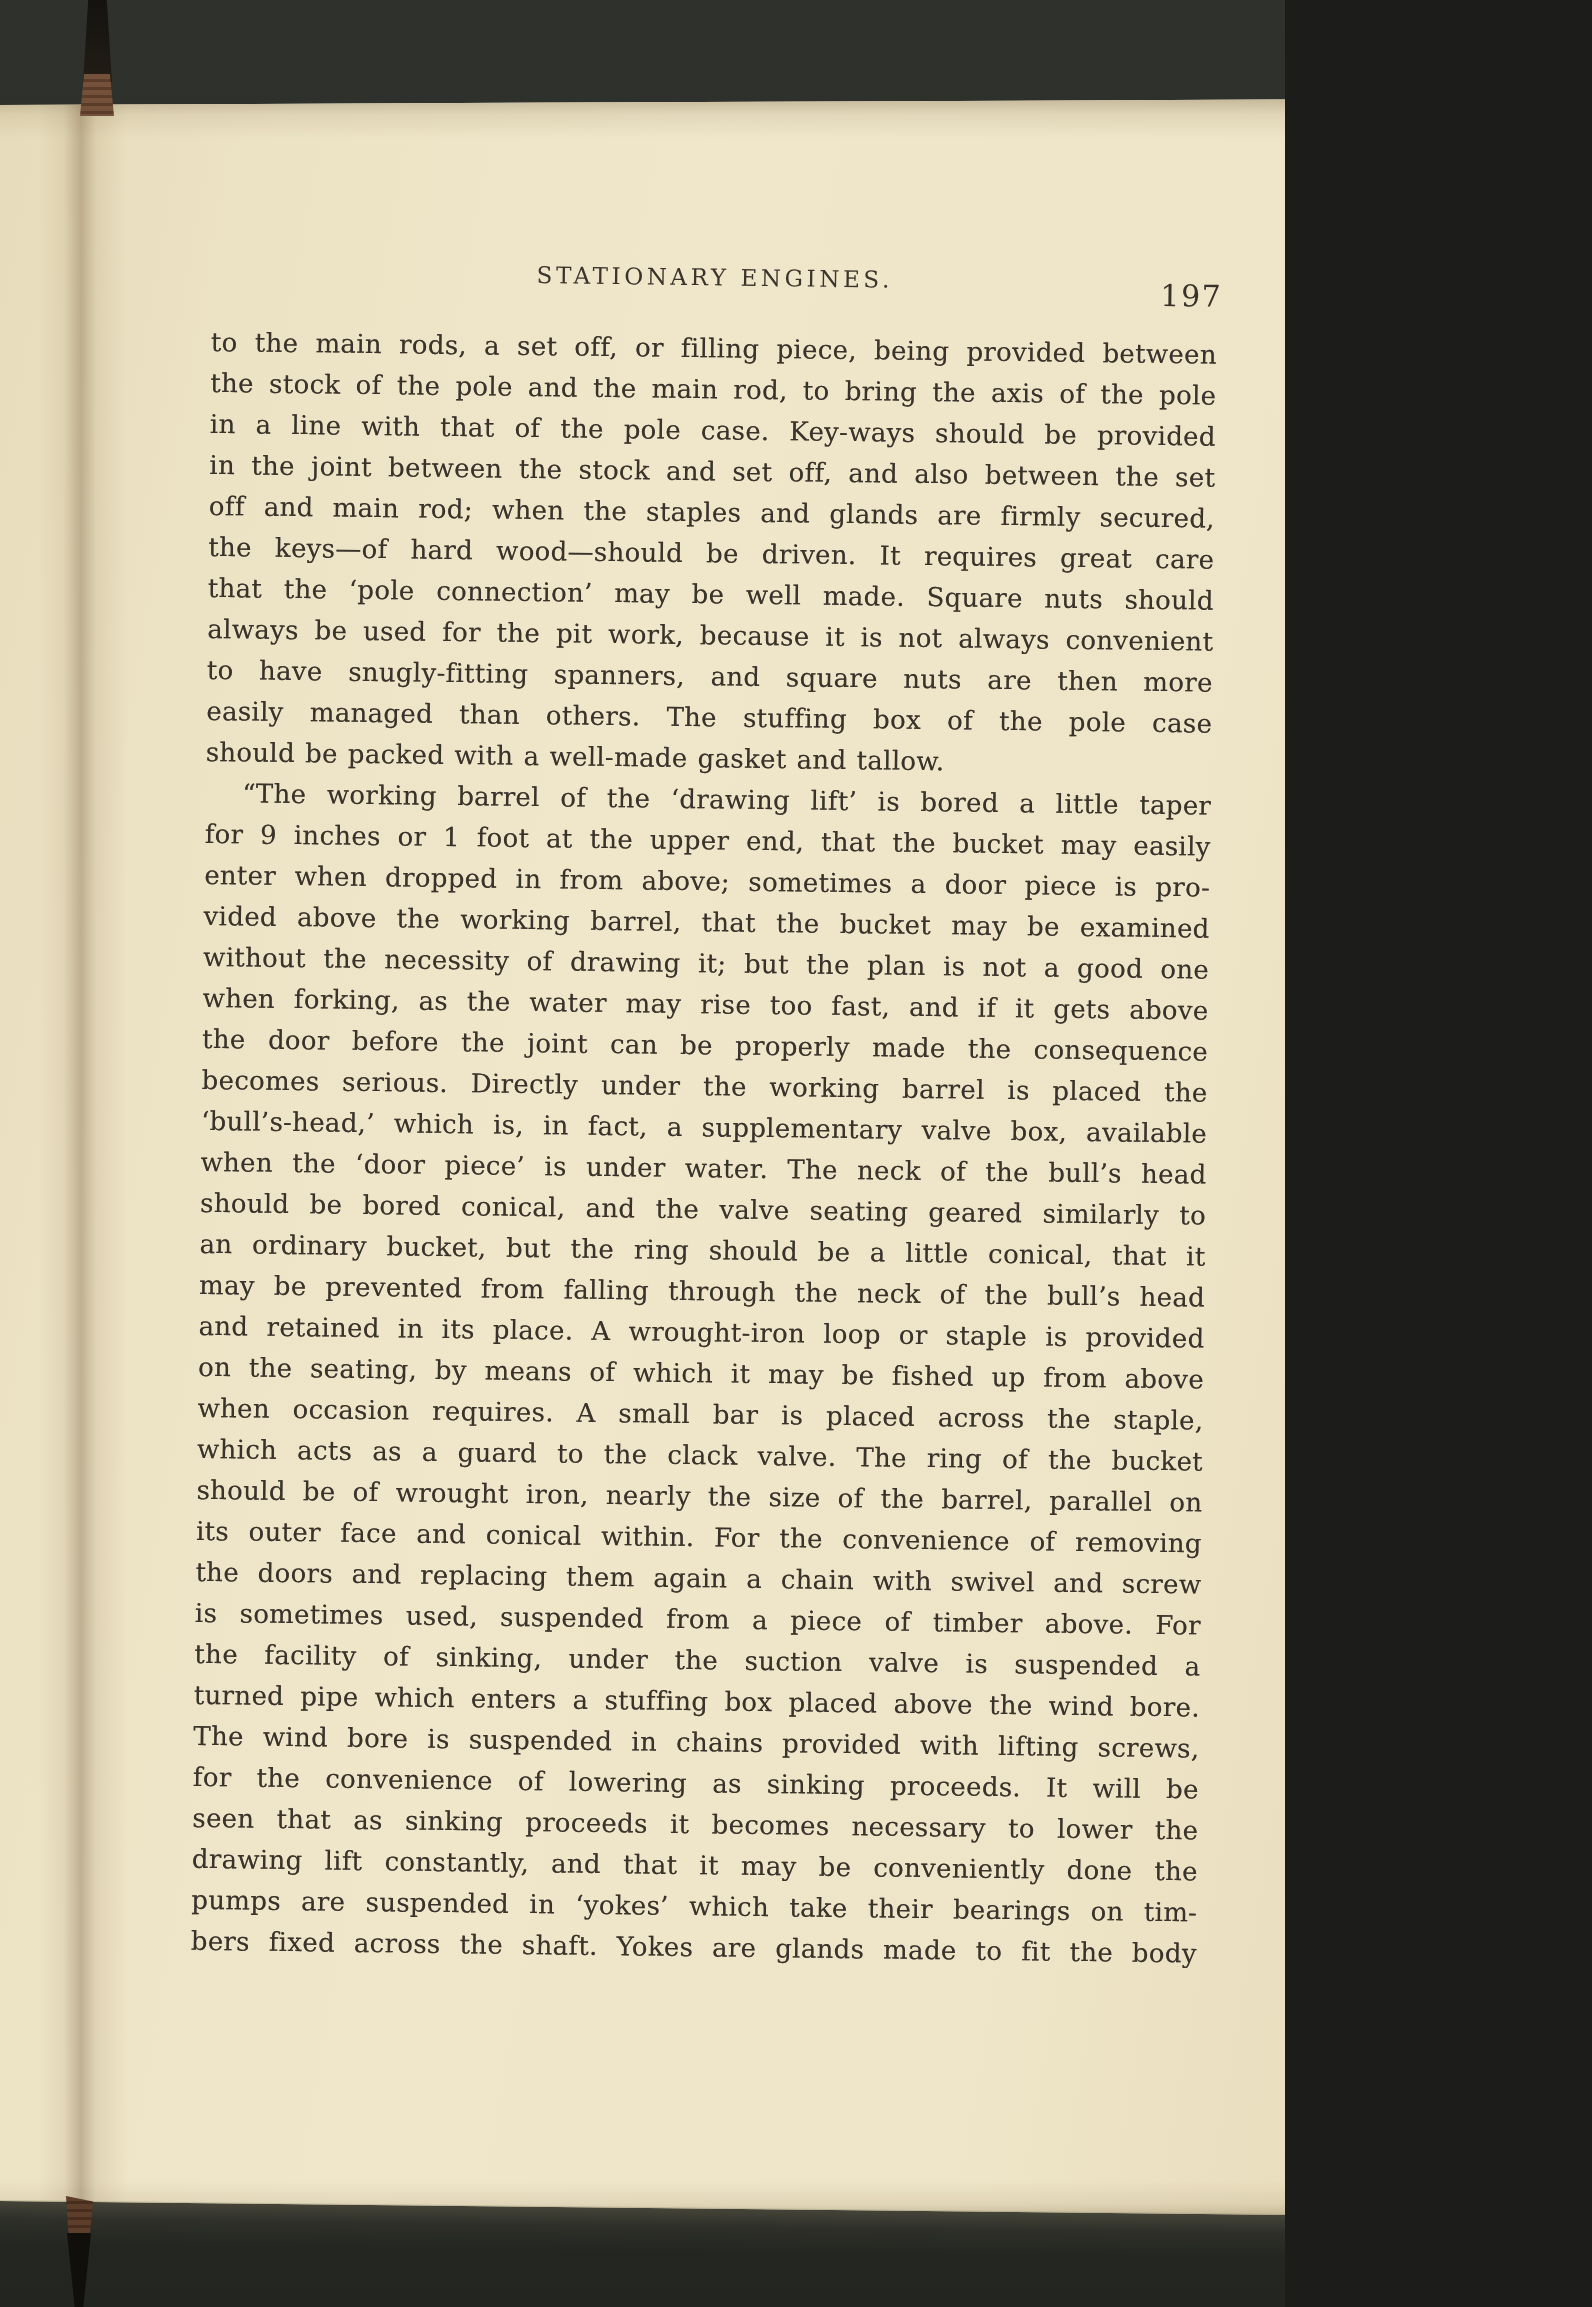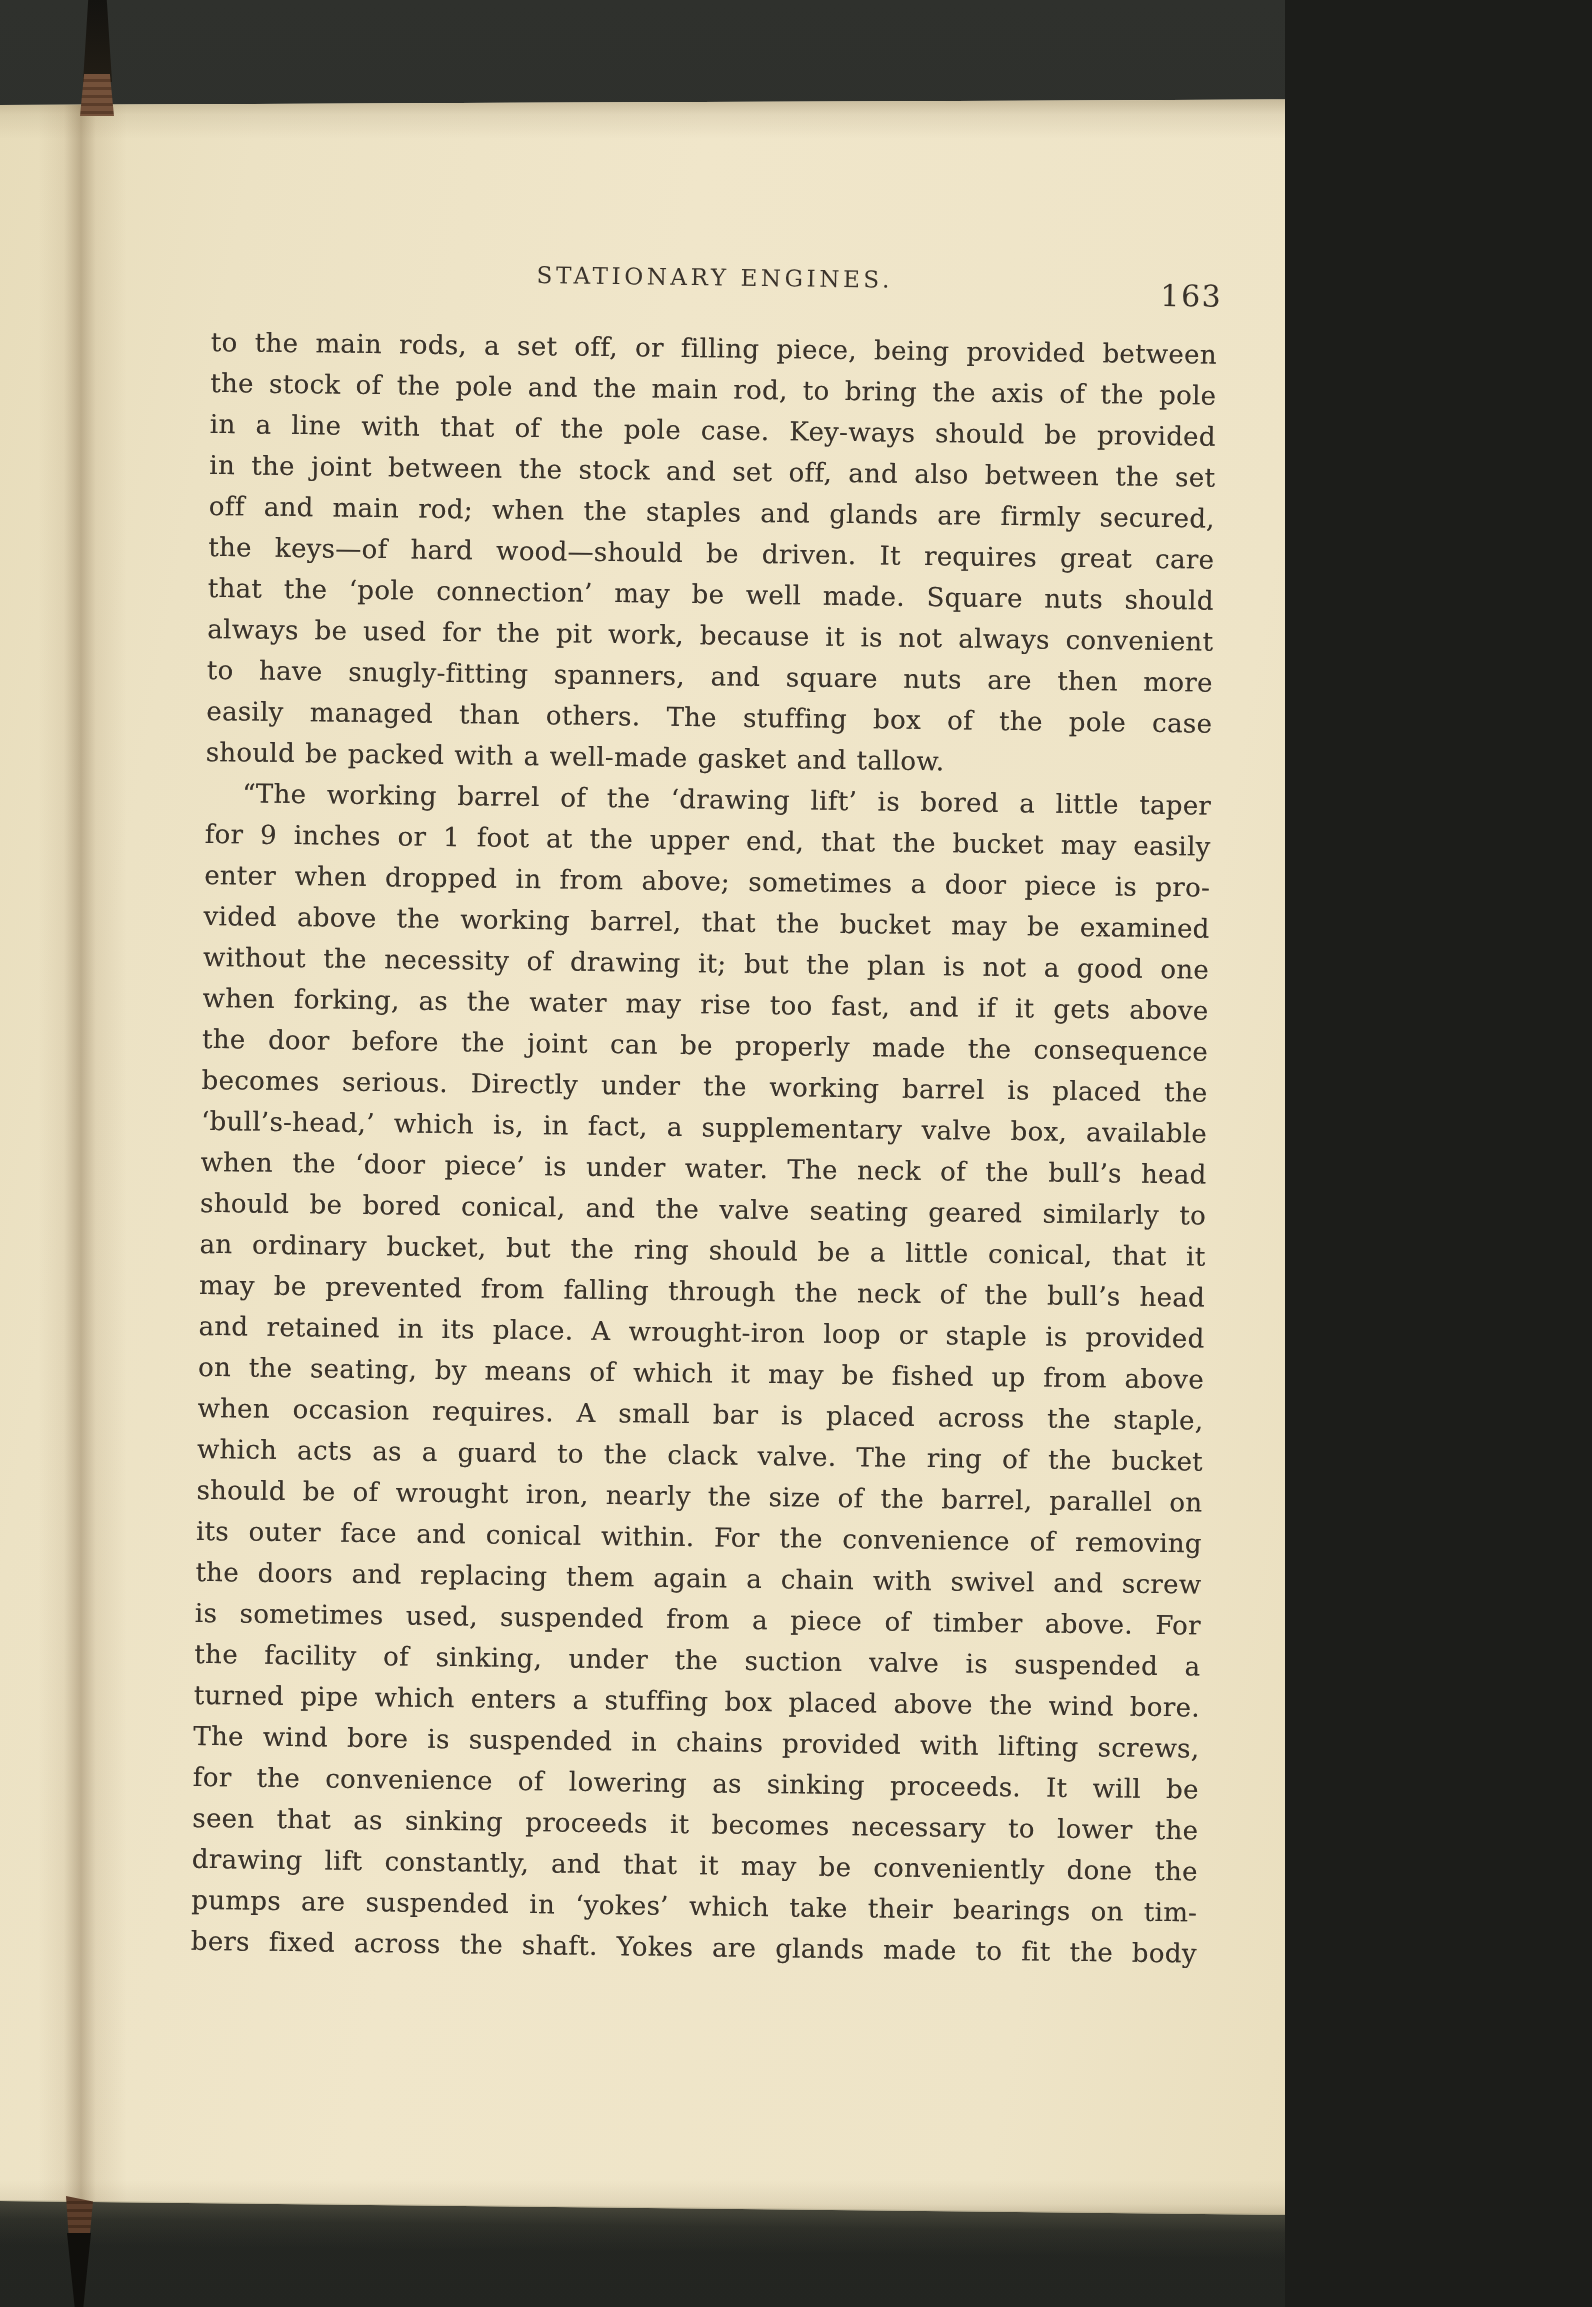--- a/index.html
+++ b/index.html
@@ -103,21 +103,21 @@
 
   <div class="page"></div>
 
   <div class="endband-top"></div>
   <div class="page-shadow-bottom"></div>
   <div class="endband-bottom"></div>
   <div class="spine-tail-bottom"></div>
 
   <div class="textblock">
     <div class="running-header">STATIONARY ENGINES.</div>
-    <div class="pagenum">163</div>
+    <div class="pagenum">197</div>
     <div class="lines">
         <div class="tline">to the main rods, a set off, or filling piece, being provided between</div>
         <div class="tline">the stock of the pole and the main rod, to bring the axis of the pole</div>
         <div class="tline">in a line with that of the pole case.  Key-ways should be provided</div>
         <div class="tline">in the joint between the stock and set off, and also between the set</div>
         <div class="tline">off and main rod; when the staples and glands are firmly secured,</div>
         <div class="tline">the keys—of hard wood—should be driven.  It requires great care</div>
         <div class="tline">that the ‘pole connection’ may be well made.  Square nuts should</div>
         <div class="tline">always be used for the pit work, because it is not always convenient</div>
         <div class="tline">to have snugly-fitting spanners, and square nuts are then more</div>

